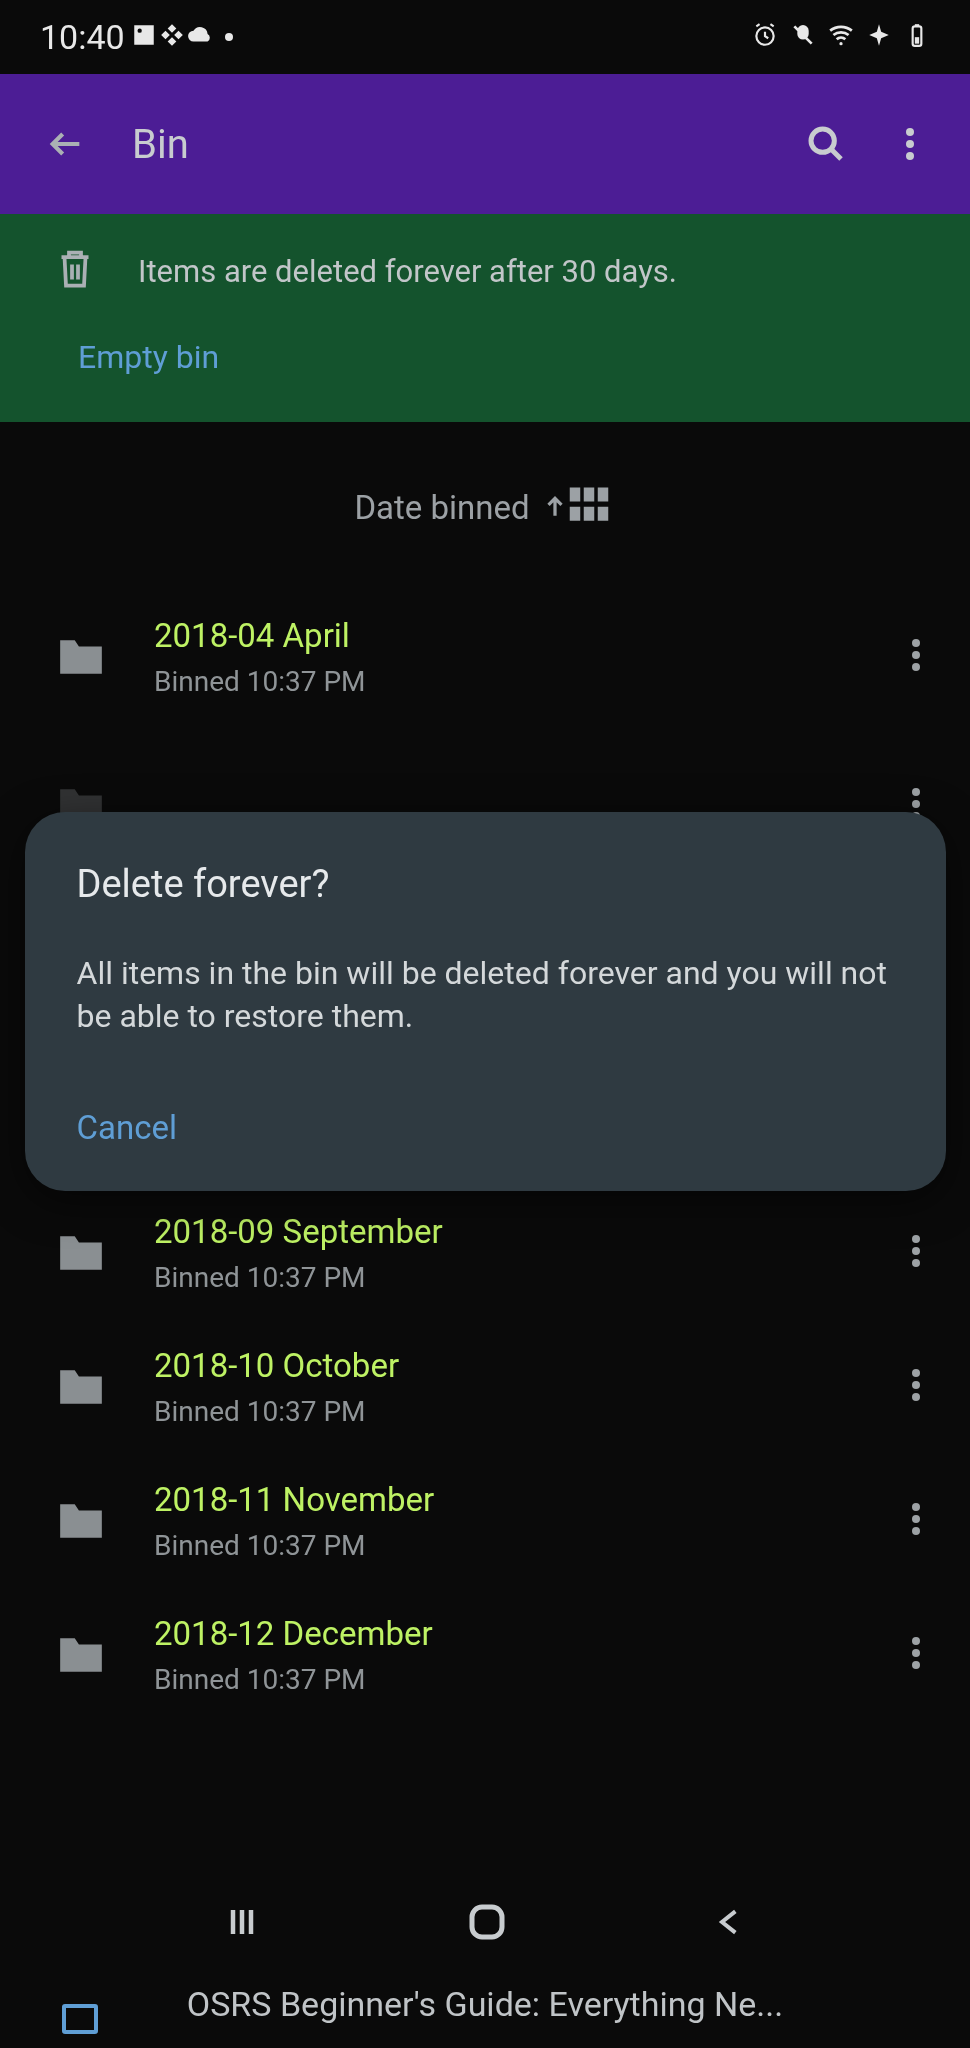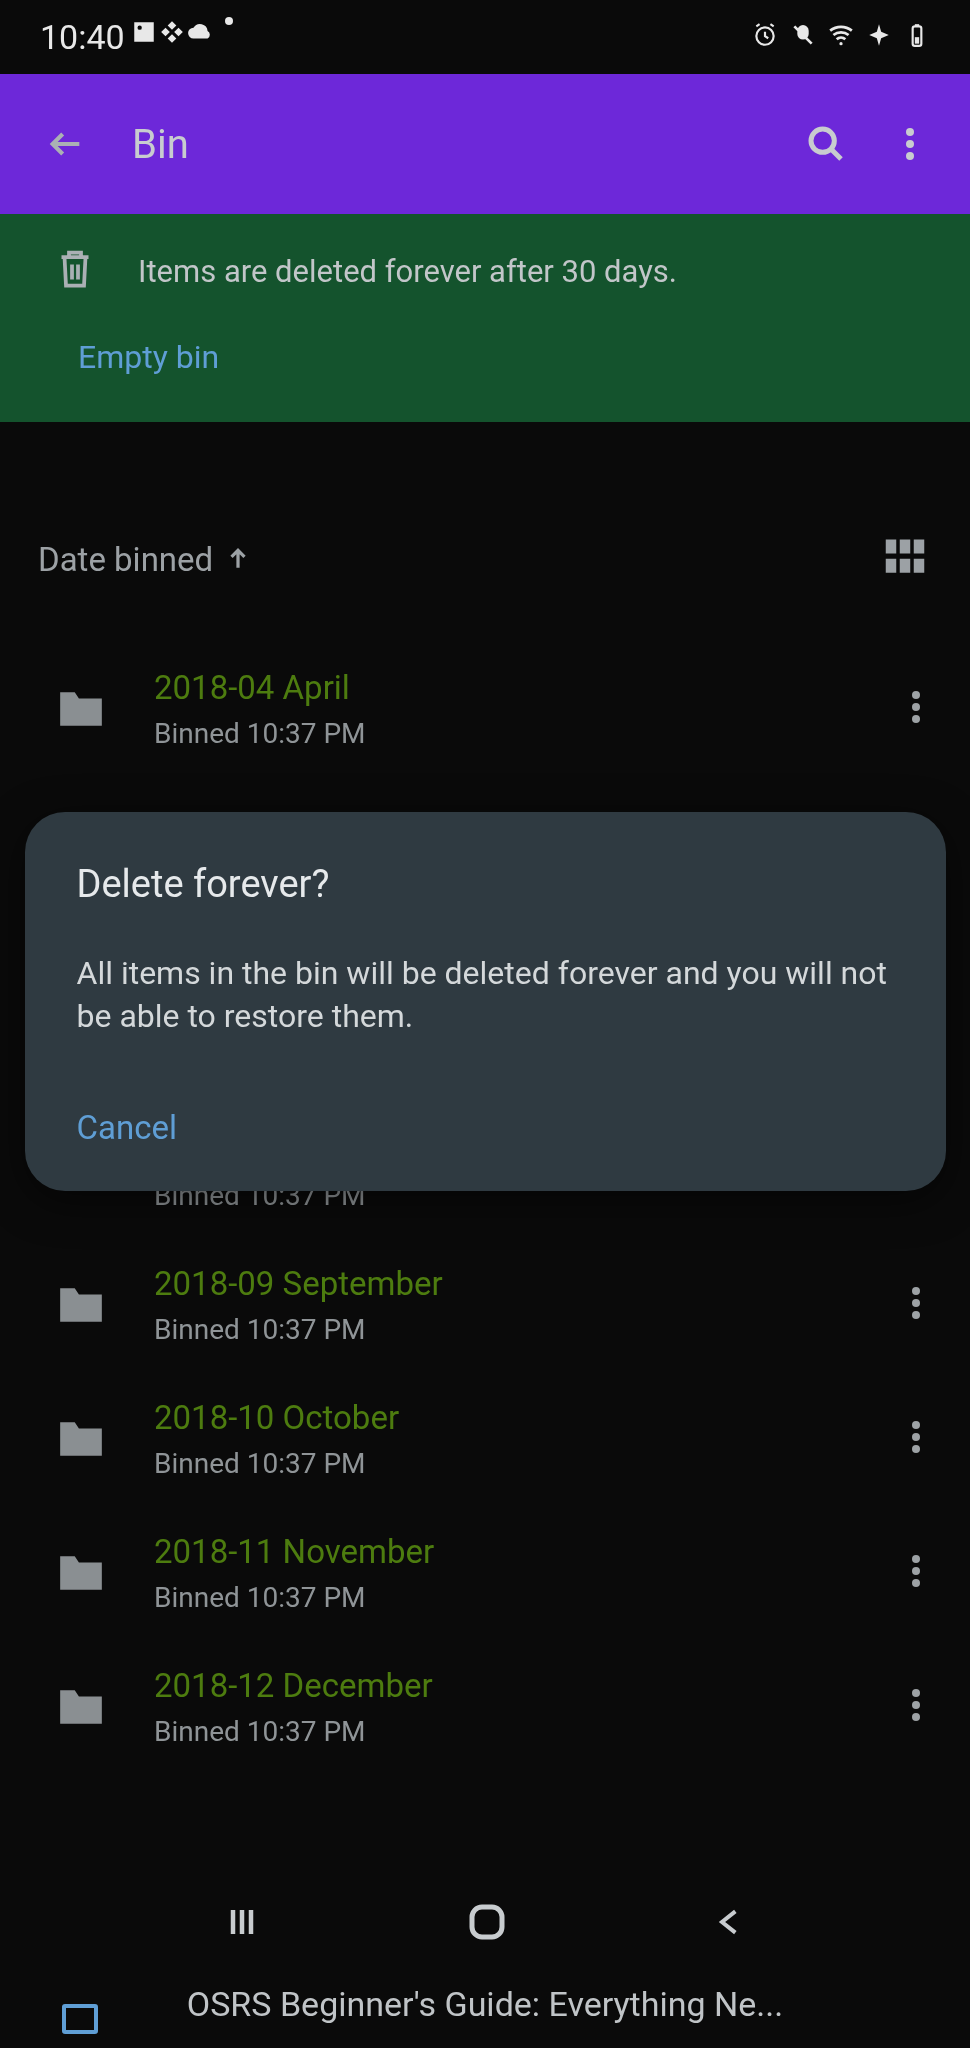--- a/index.html
+++ b/index.html
@@ -14,28 +14,28 @@
     }
     .statusbar {
       height: 74px;
       display: flex;
       align-items: center;
       justify-content: space-between;
       padding: 0 40px;
       font-size: 30px;
       color: #e8e8e8;
     }
-    .statusbar-left { display: flex; gap: 2px; }
+    .statusbar-left { display: flex; align-items: center; gap: 2px; }
     .statusbar-left .time { font-size: 34px; font-weight: 400; margin-right: 4px; }
     .statusbar-right { display: flex; align-items: center; gap: 12px; }
     .statusbar svg { width: 26px; height: 26px; fill: #e8e8e8; }
 
     .appbar {
       height: 140px;
-      background: #6d28d9;
+      background: #4c1d95;
       display: flex;
       align-items: center;
       padding: 0 30px 0 36px;
     }
     .back-btn { width: 60px; height: 60px; display: flex; align-items: center; justify-content: center; }
     .back-btn svg { width: 40px; height: 40px; stroke: #aab0b4; fill: none; stroke-width: 2.5; }
     .appbar-title { font-size: 40px; color: #c8cccf; margin-left: 36px; flex: 1; font-weight: 400; }
     .search-btn, .more-btn { width: 60px; height: 60px; display: flex; align-items: center; justify-content: center; margin-left: 24px; }
     .search-btn svg { width: 40px; height: 40px; stroke: #c8cccf; fill: none; stroke-width: 3; }
     .more-btn svg { width: 8px; height: 36px; fill: #c8cccf; }
@@ -43,36 +43,36 @@
     .info-banner {
       background: #14532d;
       padding: 34px 44px 46px 56px;
     }
     .info-row { display: flex; align-items: center; gap: 44px; margin-bottom: 44px; }
     .trash-icon svg { width: 38px; height: 42px; stroke: #aab0b4; fill: none; stroke-width: 2.5; }
     .info-text { font-size: 31px; color: #c2c6c9; }
     .empty-bin { color: #5f9ed5; font-size: 32px; padding-left: 22px; }
 
     .sort-row {
-      display: flex; align-items: center; justify-content: space-between;
-      padding: 114px 44px 60px 38px;
+      display: flex; align-items: center; justify-content: center;
+      padding: 62px 44px 60px 38px;
     }
     .sort-label { color: #9ca1a5; font-size: 33px; display: flex; align-items: center; gap: 12px; }
     .sort-label svg { width: 26px; height: 26px; stroke: #9ca1a5; fill: none; stroke-width: 3; }
     .grid-btn svg { width: 42px; height: 42px; fill: #9ca1a5; }
 
     .list { }
     .item {
       display: flex; align-items: center;
       padding: 26px 50px 26px 56px;
     }
     .folder-icon { width: 50px; height: 42px; }
     .folder-icon svg { width: 50px; height: 42px; fill: #8a8f92; }
     .item-text { flex: 1; margin-left: 48px; }
-    .item-title { font-size: 33px; color: #4d7c0f; margin-bottom: 10px; }
+    .item-title { font-size: 33px; color: #bef264; margin-bottom: 10px; }
     .item-sub { font-size: 28px; color: #8f9497; }
     .item-more svg { width: 8px; height: 34px; fill: #9da2a5; }
 
     .dialog-backdrop {
       position: absolute; left: 0; right: 0; top: 74px; bottom: 0;
       display: flex; align-items: flex-start; justify-content: center;
       pointer-events: none;
     }
     .dialog {
       margin-top: 738px;

